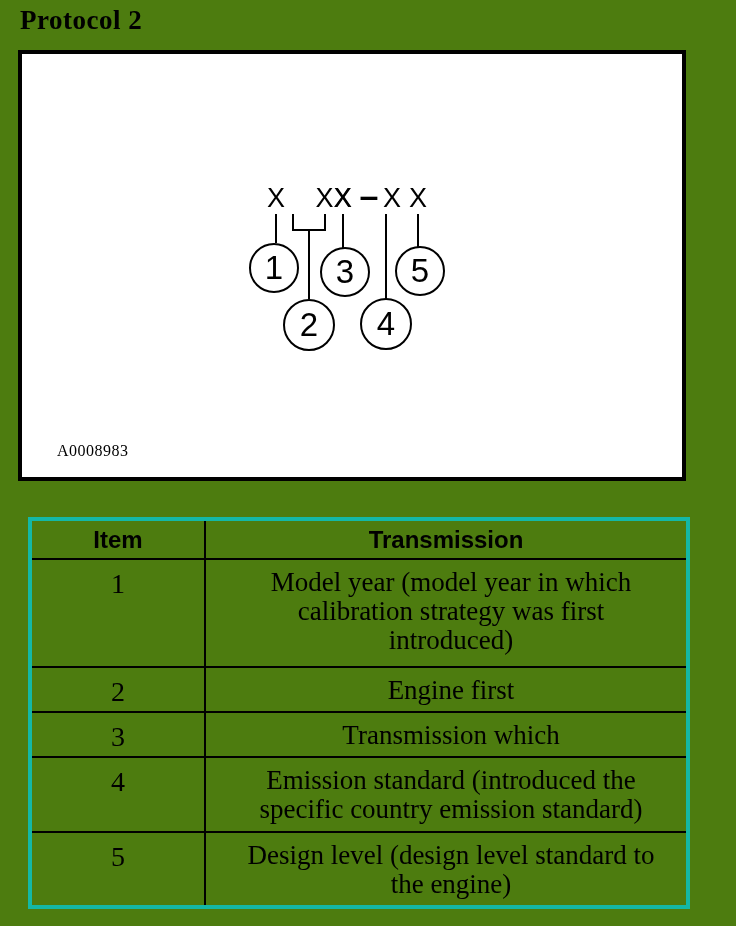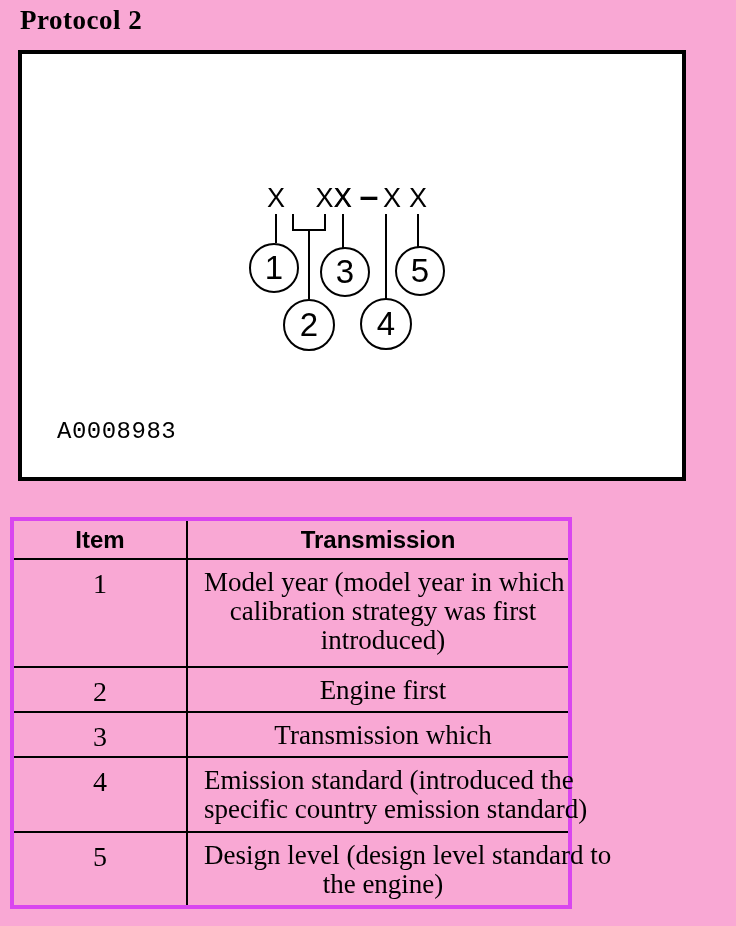--- a/index.html
+++ b/index.html
@@ -1,37 +1,37 @@
 <!DOCTYPE html>
 <html><head>
 <meta charset="utf-8">
 <style>
   html,body{margin:0;padding:0;background:#fff;}
-  .page{position:relative;width:736px;height:926px;background:#f9a8d4;overflow:hidden;
+  .page{position:relative;width:736px;height:926px;background:#4d7c0f;overflow:hidden;
         font-family:"Liberation Serif",serif;color:#000;}
   .title{position:absolute;left:20px;top:4px;font:bold 27px/32px "Liberation Serif",serif;
          letter-spacing:.5px;}
   
   .figbox{position:absolute;left:18px;top:50px;width:668px;height:431px;
           border:4px solid #000;box-sizing:border-box;background:#fff;}
   .code-glyph{position:absolute;top:130px;height:28px;line-height:28px;text-align:center;
               font-family:"Liberation Sans",sans-serif;font-size:27px;font-weight:normal;}
   .dash-wrap{position:absolute;top:127px;height:28px;display:flex;align-items:center;
              justify-content:center;font-family:"Liberation Sans",sans-serif;
              font-size:34px;font-weight:bold;line-height:28px;}
   .lead{position:absolute;background:#000;width:2px;}
   .lead-h{position:absolute;background:#000;height:2px;}
   .callout{position:absolute;border:2px solid #000;border-radius:50%;box-sizing:border-box;
            display:flex;align-items:center;justify-content:center;background:#fff;
            font-family:"Liberation Sans",sans-serif;font-size:33px;}
-  .figid{position:absolute;left:35px;top:364px;font-family:Liberation Mono, monospace;
-         font-size:24px;letter-spacing:.5px;}
+  .figid{position:absolute;left:35px;top:388px;font-family:Liberation Serif, serif;
+         font-size:16px;letter-spacing:.5px;}
   
-  .itemtable{position:absolute;left:10px;top:517px;width:562px;border-collapse:collapse;
-             table-layout:fixed;border:4px solid #d946ef;}
+  .itemtable{position:absolute;left:28px;top:517px;width:662px;border-collapse:collapse;
+             table-layout:fixed;border:4px solid #14b8a6;}
   .itemtable th,.itemtable td{border:2px solid #000;box-sizing:border-box;}
   .col-item{width:175px;}
   .itemtable th{height:40px;font-family:"Liberation Sans",sans-serif;font-weight:bold;
                 font-size:24px;text-align:center;vertical-align:middle;padding:0;}
   td.cell-item{font:28px "Liberation Serif",serif;text-align:center;vertical-align:top;
                padding:8px 0 0 0;}
   td.cell-desc{font:27px/29px "Liberation Serif",serif;text-align:center;vertical-align:top;
                padding:8px 6px 6px 16px;white-space:pre;}
 </style>
 </head>

